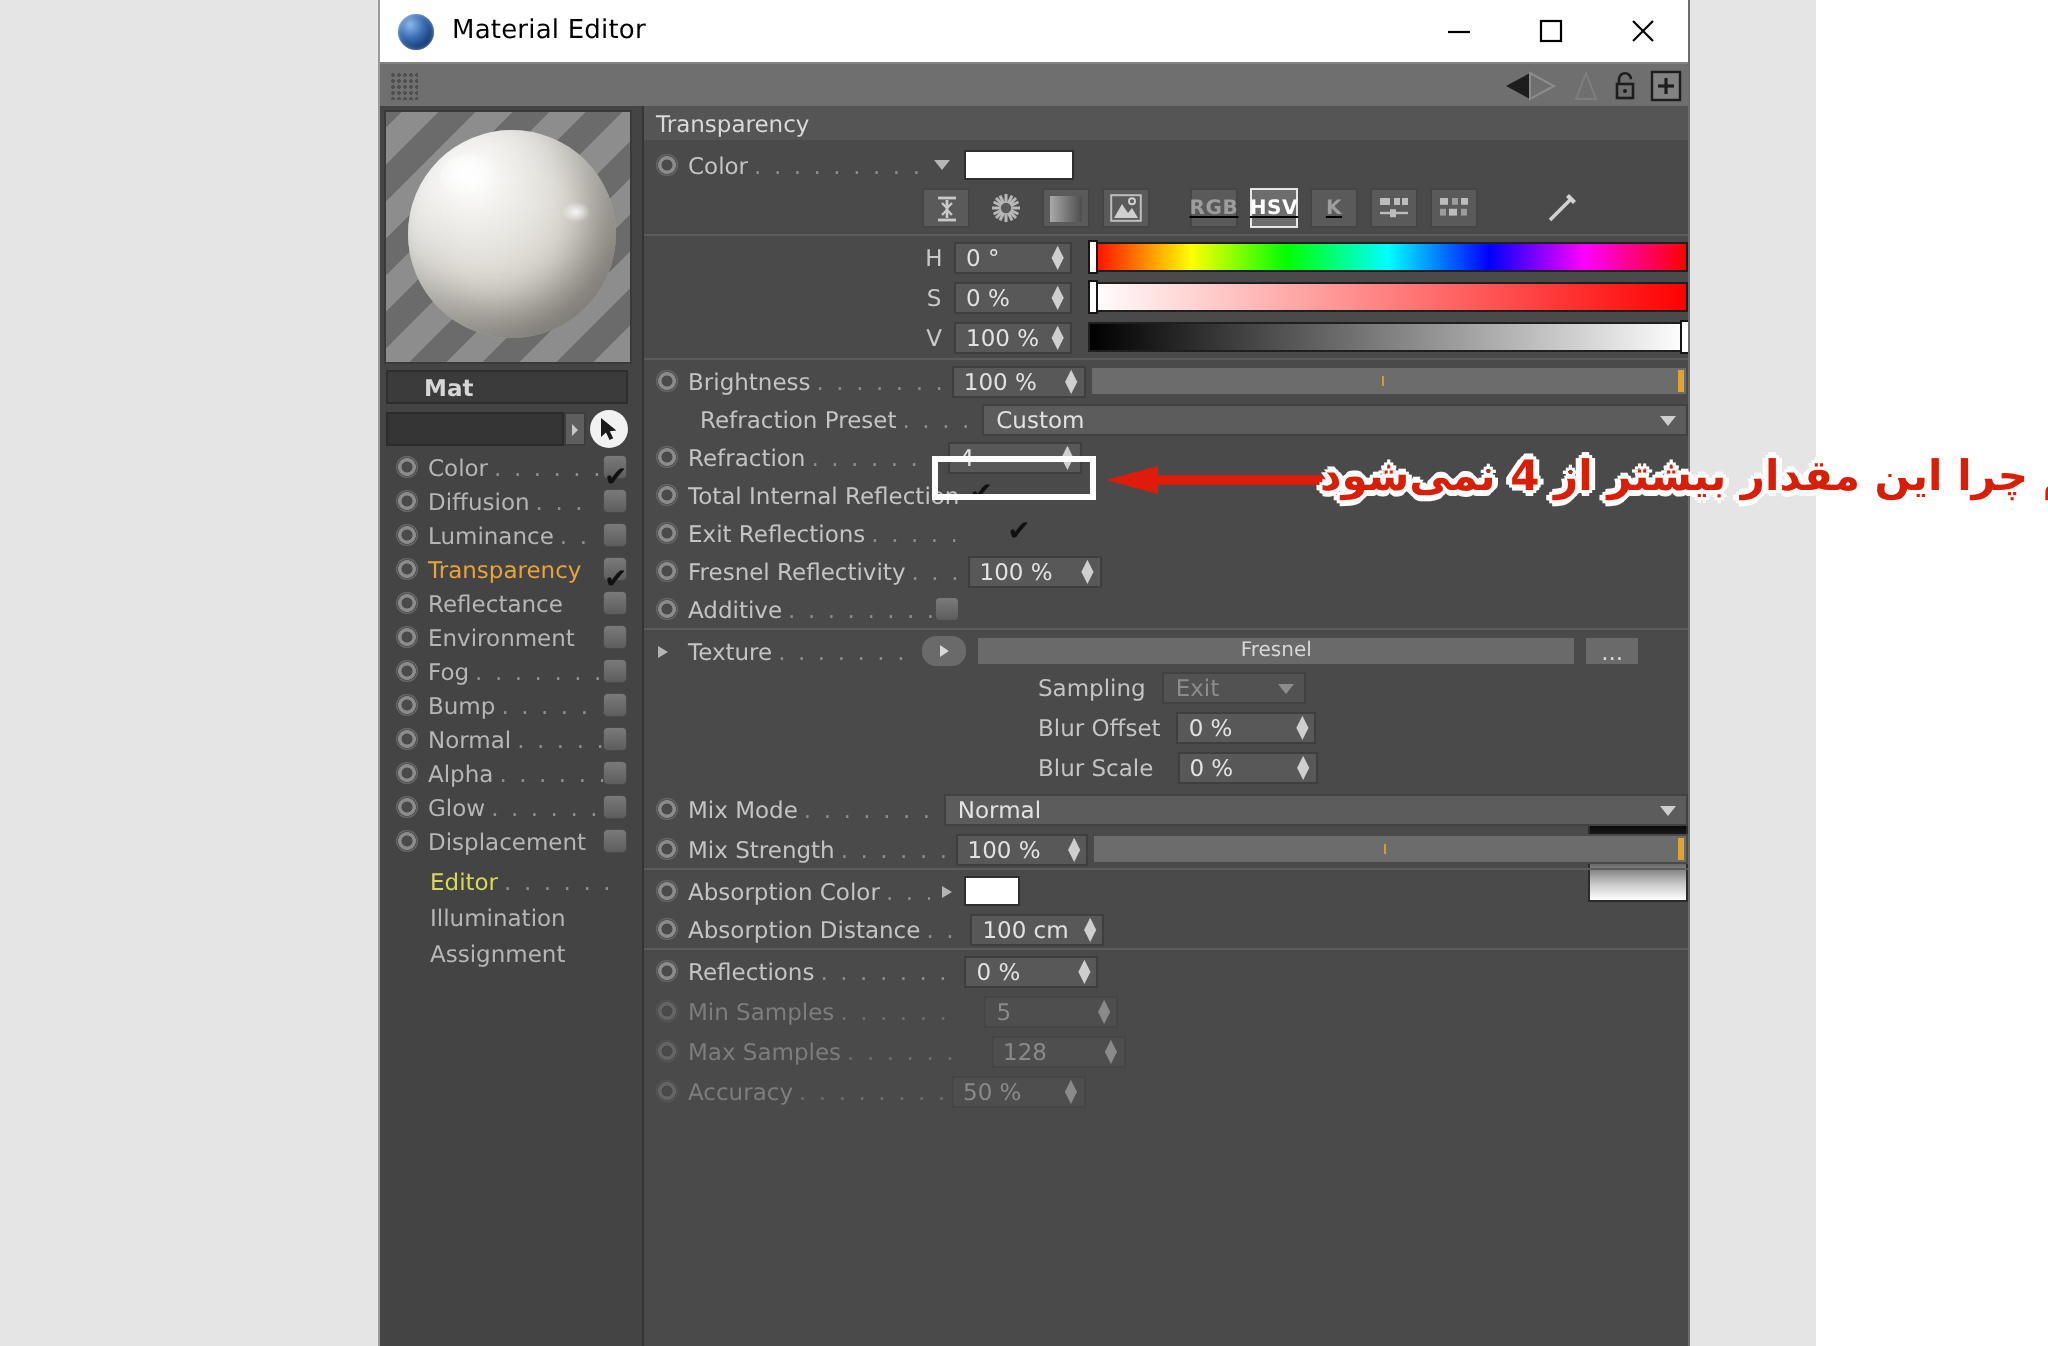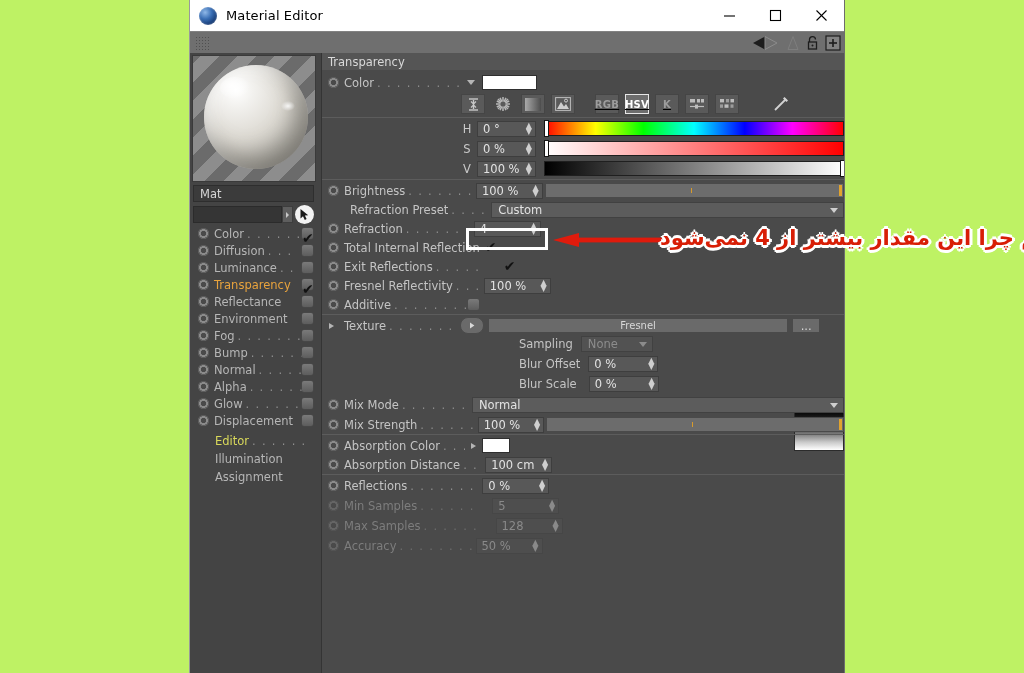--- a/index.html
+++ b/index.html
@@ -1,18 +1,18 @@
 <!DOCTYPE html>
 <html><head>
 <meta charset="utf-8">
 <style>
   html,body{margin:0;padding:0;background:#ffffff;}
   body{width:1024px;height:673px;overflow:hidden;font-family:"DejaVu Sans","Liberation Sans",sans-serif;}
 
-  #root{position:relative;width:1024px;height:673px;background:#bef264;}
+  #root{position:relative;width:908px;height:673px;background:#e5e5e5;}
 
   
   #window{position:absolute;left:189px;top:0;width:656px;height:673px;background:#444444;
           border-left:1px solid #9a9a9a;border-right:1px solid #6d6d6d;box-sizing:border-box;}
 
   
   #titlebar{position:relative;height:31px;background:#ffffff;display:flex;align-items:center;}
   #app-icon{width:18px;height:18px;margin-left:9px;margin-right:9px;border-radius:50%;
      background:radial-gradient(circle at 34% 30%,#8fb8e8 0%,#3a6fb5 38%,#153a74 72%,#0b2248 100%);
      box-shadow:inset 0 0 2px rgba(255,255,255,.5);flex:none;}
@@ -44,21 +44,21 @@
     background:
       radial-gradient(circle at 31% 24%, #ffffff 0%, #f2f1ee 16%, #dedbd4 44%, #c3c0b8 70%, #9e9b94 92%, #8a8782 100%);
     box-shadow:inset -10px -12px 22px rgba(80,78,72,.55), inset 6px 6px 14px rgba(255,255,255,.55);}
   #sphere::after{content:"";position:absolute;left:16px;top:12px;width:30px;height:22px;border-radius:50%;
     background:radial-gradient(ellipse at 40% 40%,rgba(255,255,255,.95),rgba(255,255,255,0) 70%);}
   #sphere::before{content:"";position:absolute;right:13px;top:36px;width:14px;height:10px;border-radius:50%;
     background:radial-gradient(ellipse at 50% 50%,rgba(255,255,255,.85),rgba(255,255,255,0) 72%);}
 
   #mat-name{position:absolute;left:3px;top:132px;width:121px;height:17px;background:#3b3b3b;
      border:1px solid #2e2e2e;box-sizing:border-box;color:#d6d6d6;font-size:11.5px;
-     display:flex;align-items:center;padding-left:6px;}
+     display:flex;align-items:center;padding-left:18px;font-weight:bold;}
 
   #filter-row{position:absolute;left:3px;top:152px;width:126px;height:19px;display:flex;align-items:center;}
   #filter-box{width:89px;height:17px;background:#353535;border:1px solid #2b2b2b;box-sizing:border-box;}
   #filter-arrow{width:11px;height:17px;background:#5e5e5e;border:1px solid #3d3d3d;box-sizing:border-box;
      display:flex;align-items:center;justify-content:center;}
   #cursor-btn{width:19px;height:19px;margin-left:2px;border-radius:50%;background:#f2f2f2;
      display:flex;align-items:center;justify-content:center;}
 
   .ch{position:absolute;left:0;width:132px;height:17px;display:flex;align-items:center;}
   .ch .knob{width:11px;height:11px;border-radius:50%;margin-left:8px;flex:none;
@@ -505,21 +505,21 @@
           <span style="flex:1;height:15px;background:#6a6a6a;border:1px solid #4a4a4a;box-sizing:border-box;margin-left:4px;display:flex;align-items:center;justify-content:center;color:#d8d8d8;font-size:10px;max-width:300px;">Fresnel</span>
           <span style="width:28px;height:15px;background:#6a6a6a;border:1px solid #4a4a4a;box-sizing:border-box;margin-left:4px;margin-right:4px;display:flex;align-items:center;justify-content:center;color:#d8d8d8;font-size:11.5px;">...</span>
         </div>
 
         <div id="texpreview"></div>
 
         <div class="row" style="top:281px">
           <span style="width:197px"></span>
           <span class="rl dim" style="margin-left:0;color:#c4c4c4;">Sampling</span>
           <span class="sel dim" style="width:72px;margin-left:8px;">
-            <span>None</span>
+            <span>Exit</span>
               <span class="car"></span>
           </span>
         </div>
         <div class="row" style="top:301px">
           <span style="width:197px"></span>
           <span class="rl" style="margin-left:0">Blur Offset</span>
           <span class="num" style="width:70px;margin-left:8px;">
             <span>0 %</span>
               <span class="sp">▲<br>▼</span>
           </span>

